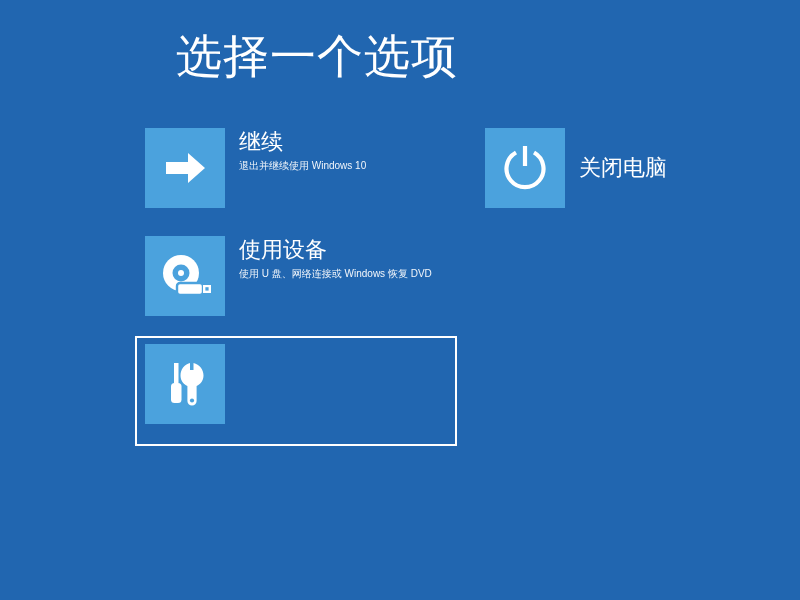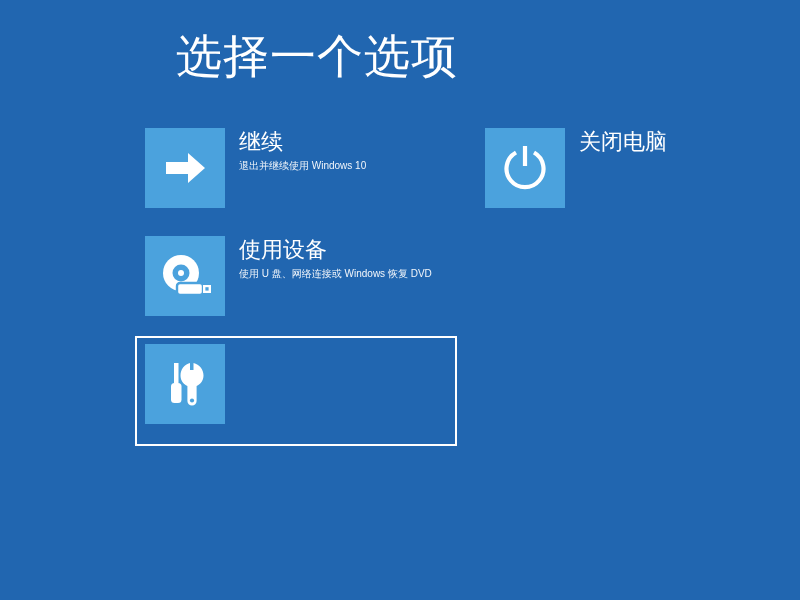--- a/index.html
+++ b/index.html
@@ -61,20 +61,21 @@
     padding: 6px 8px 6px 8px;
     margin-bottom: 12px;
     width: 322px;
   }
   .option.focused {
     border-color: #ffffff;
     padding-bottom: 20px;
   }
   .col-right .option {
     width: 300px;
+    align-items: center;
   }
 
   .tile {
     flex: 0 0 auto;
     width: 80px;
     height: 80px;
     background: #4ba2dd;
     position: relative;
     display: flex;
     align-items: center;

